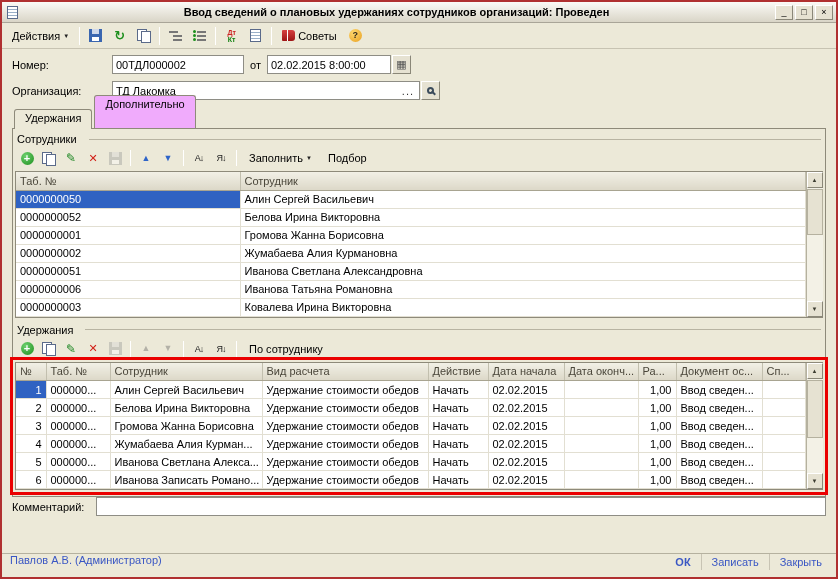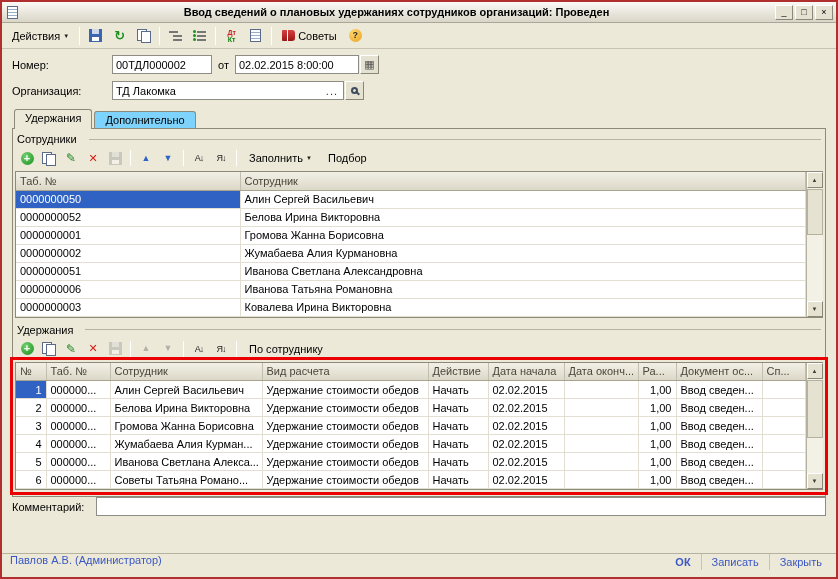--- a/index.html
+++ b/index.html
@@ -64,33 +64,33 @@
     color:#30281a; font-weight:bold; font-size:9px; line-height:13px; text-align:center; }
 
   
   .formbody { flex:1; padding:6px 10px 0; overflow:hidden; display:flex; flex-direction:column; }
   .frow { display:flex; align-items:center; margin-bottom:7px; }
   .flabel { width:100px; flex:0 0 100px; }
   .input {
     height:19px; background:#fff; border:1px solid #8e8d85; display:flex; align-items:center;
     padding:0 3px; overflow:hidden; white-space:nowrap;
   }
-  .w112 { width:100px; } .w132 { width:124px; } .w258 { width:232px;gap:12px; }
+  .w112 { width:132px; } .w132 { width:124px; } .w258 { width:308px;gap:12px; }
   .datefix { margin:0 6px; }
   .sqbtn { width:19px; height:19px; background:#e6e2d2; border:1px solid; border-color:#fff #8a8778 #8a8778 #fff;
     display:flex; align-items:center; justify-content:center; margin-left:1px; font-family:inherit; }
   .cal-glyph { font-size:11px; color:#555; line-height:11px; }
   .ellipsis-btn { margin-left:auto; padding:0 2px; color:#333; letter-spacing:1px; cursor:default; }
   .magnifier { width:7px; height:7px; border:2px solid #3c4c5c; border-radius:50%; position:relative; }
   .magnifier:after { content:""; position:absolute; width:5px; height:2px; background:#3c4c5c; transform:rotate(45deg); right:-4px; bottom:-2px; }
 
   
   .tabs { display:flex; align-items:flex-end; margin:2px 0 0 2px; height:20px; }
-  .tab { padding:2px 10px 3px; border:1px solid #8e8a7a; border-bottom:none; background:#7dd3fc;
-    border-radius:3px 3px 0 0; margin-right:2px; position:relative; height:18px; }
+  .tab { padding:2px 10px 3px; border:1px solid #8e8a7a; border-bottom:none; background:#f0abfc;
+    border-radius:3px 3px 0 0; margin-right:2px; position:relative; height:34px; }
   .tab.active { background:#ece9d8; height:20px; z-index:3; font-weight:normal; }
   .tabpage { border:1px solid #8e8a7a; background:#ece9d8; padding:2px 2px 6px; margin-top:-1px; position:relative; z-index:1; }
 
   
   .section-caption { display:flex; align-items:center; gap:12px; padding:2px 2px 1px; }
   .capline { flex:1; height:1px; background:#b8b4a2; }
   .grid-toolbar { display:flex; align-items:center; gap:2px; padding:2px 2px 3px; }
   .gbtn { min-width:20px; height:20px; display:flex; align-items:center; justify-content:center; gap:3px;
     background:transparent; border:1px solid transparent; font-family:inherit; font-size:11px; }
   .gbtn.textbtn { padding:0 6px; }
@@ -463,21 +463,21 @@
     <td>Начать</td>
     <td>02.02.2015</td>
     <td></td>
     <td class="ta-r">1,00</td>
     <td>Ввод сведен...</td>
     <td></td>
   </tr>
               <tr>
     <td class="ta-r">6</td>
     <td>000000...</td>
-    <td>Советы Татьяна Романо...</td>
+    <td>Иванова Записать Романо...</td>
     <td>Удержание стоимости обедов</td>
     <td>Начать</td>
     <td>02.02.2015</td>
     <td></td>
     <td class="ta-r">1,00</td>
     <td>Ввод сведен...</td>
     <td></td>
   </tr>
             </tbody>
         </table>

